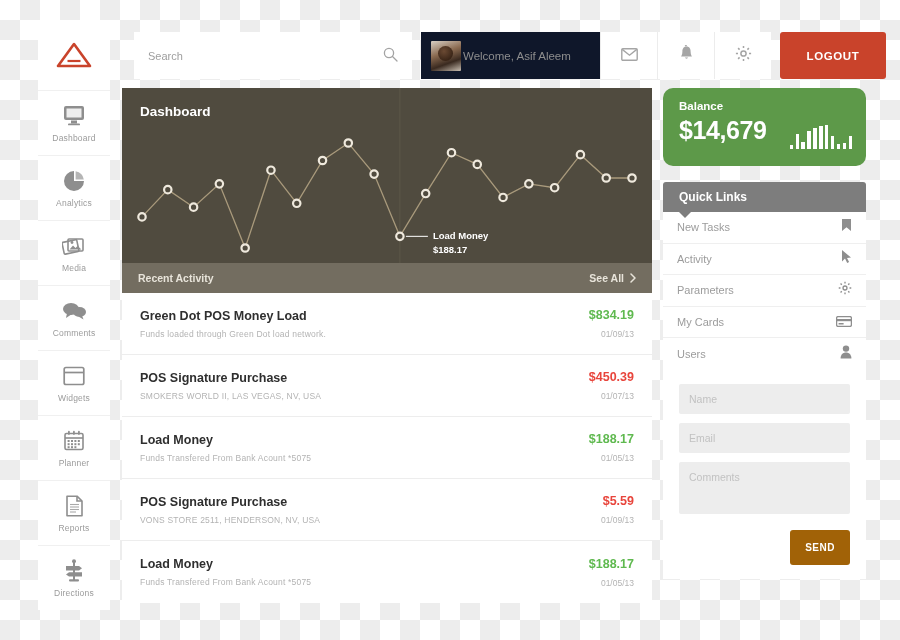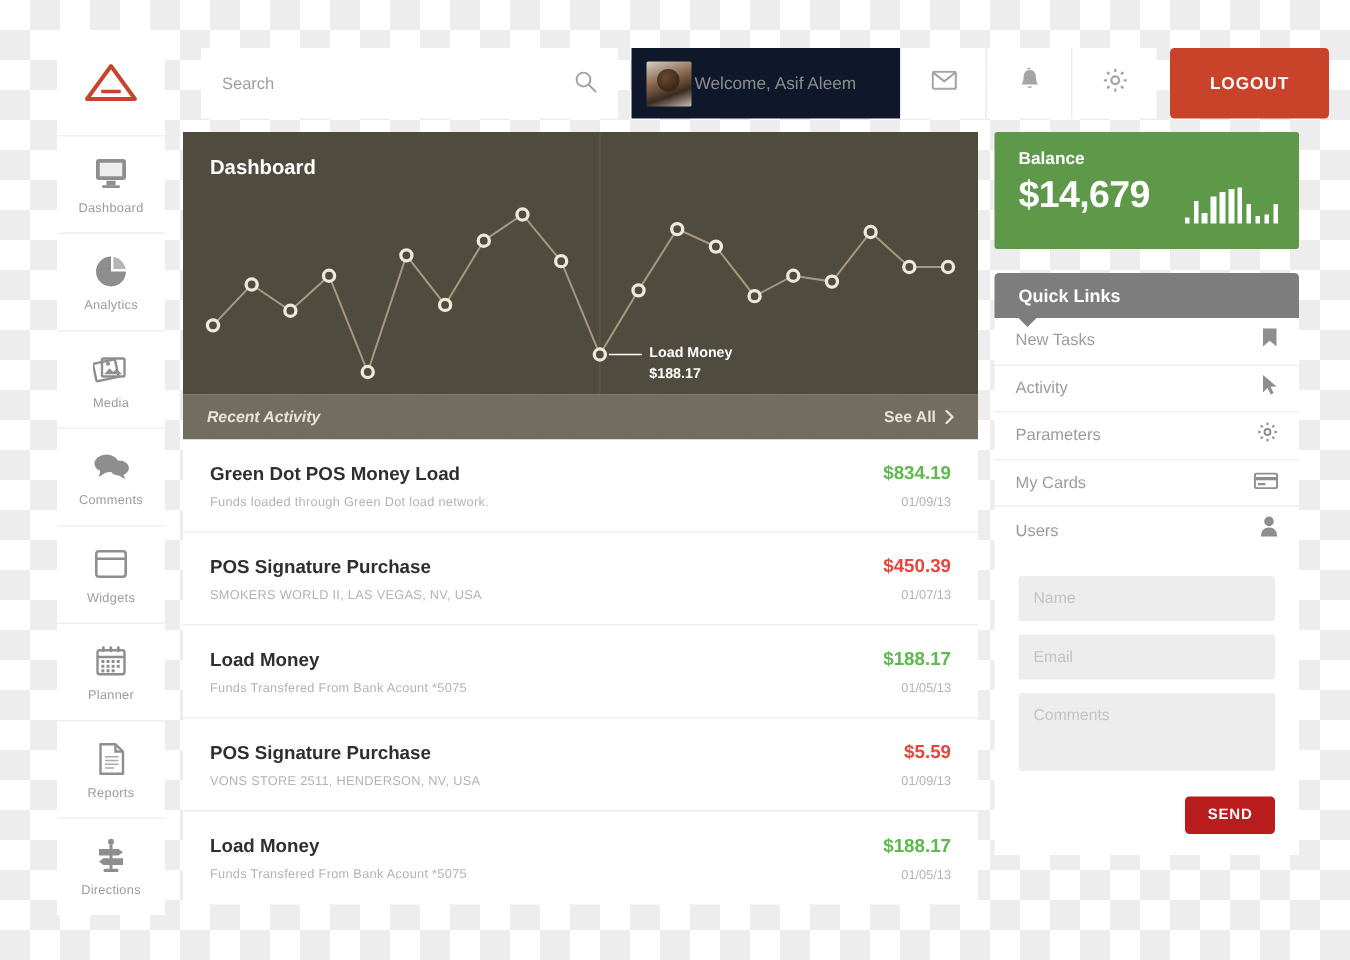--- a/index.html
+++ b/index.html
@@ -167,21 +167,21 @@
   }
 
   .activity-bar {
     background: #736d60;
     height: 30px;
     display: flex;
     align-items: center;
     justify-content: space-between;
     padding: 0 16px;
   }
-  .activity-bar .ttl { color: #e8e4da; font-size: 10.5px; font-weight: bold; font-style: italic; }
+  .activity-bar .ttl { color: #e8e4da; font-size: 10.5px; font-weight: bold; }
   .see-all { color: #e8e4da; font-size: 10.5px; font-weight: bold; cursor: pointer; display:flex; align-items:center; gap:6px;}
 
   .tx-list { background: #fff; }
   .tx-row {
     height: 62px;
     padding: 0 18px;
     border-bottom: 1px solid #ededed;
     display: flex;
     align-items: center;
     justify-content: space-between;
@@ -197,21 +197,21 @@
   .amt.debit  { color: #e8453c; }
 
   
   .rightcol {
     position: absolute;
     left: 663px; top: 88px;
     width: 203px;
   }
   .balance-card {
     background: #5d9949;
-    border-radius: 2px;
+    border-radius: 10px;
     height: 78px;
     padding: 12px 16px 0 16px;
     position: relative;
   }
   .balance-card .lbl { color: #fff; font-size: 11.5px; font-weight: bold; }
   .balance-card .val { color: #fff; font-size: 25px; font-weight: bold; margin-top: 4px; letter-spacing: -.4px; }
   .spark { position: absolute; right: 14px; bottom: 17px; display: flex; align-items: flex-end; gap: 2.5px; height: 26px; }
   .spark i { display: block; width: 3.4px; background: #ffffff; }
 
   .panel-head {
@@ -253,25 +253,25 @@
     color: #b9b9b9;
     padding: 9px 10px;
     margin-bottom: 9px;
     border-radius: 2px;
     resize: none;
   }
   .support-body textarea { height: 52px; }
   .support-body input::placeholder, .support-body textarea::placeholder { color: #c2c2c2; }
   .send-row { display: flex; justify-content: flex-end; margin-top: 3px; }
   .send-btn {
-    background: #b91c1c;
+    background: #a16207;
     color: #fff;
     border: 0; border-radius: 3px;
     font-size: 10px; font-weight: bold; letter-spacing: .5px;
-    padding: 7px 15px;
+    padding: 12px 15px;
     cursor: pointer;
     font-family: "Liberation Sans", sans-serif;
     margin-left: 44px;
   }
 </style>
 </head>
 <body>
 
 <div id="app">
 

